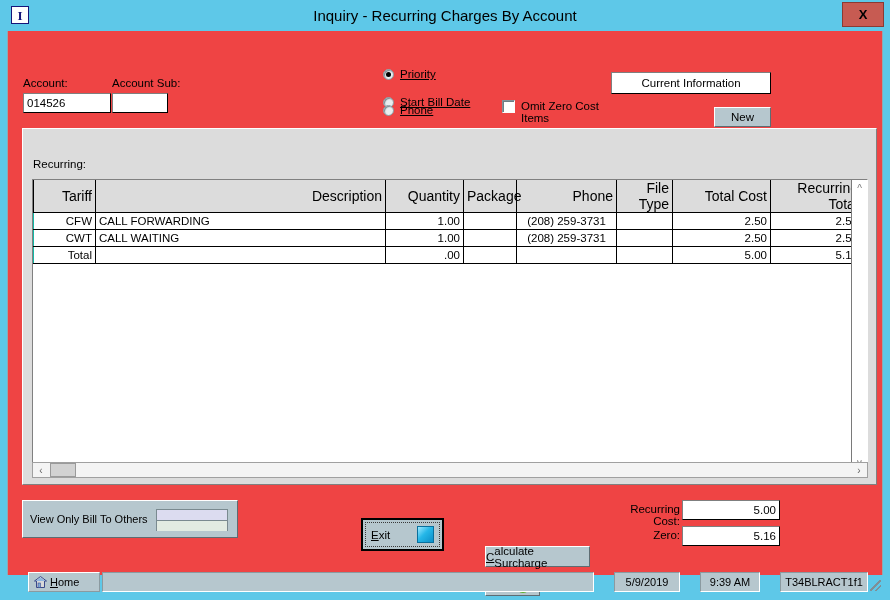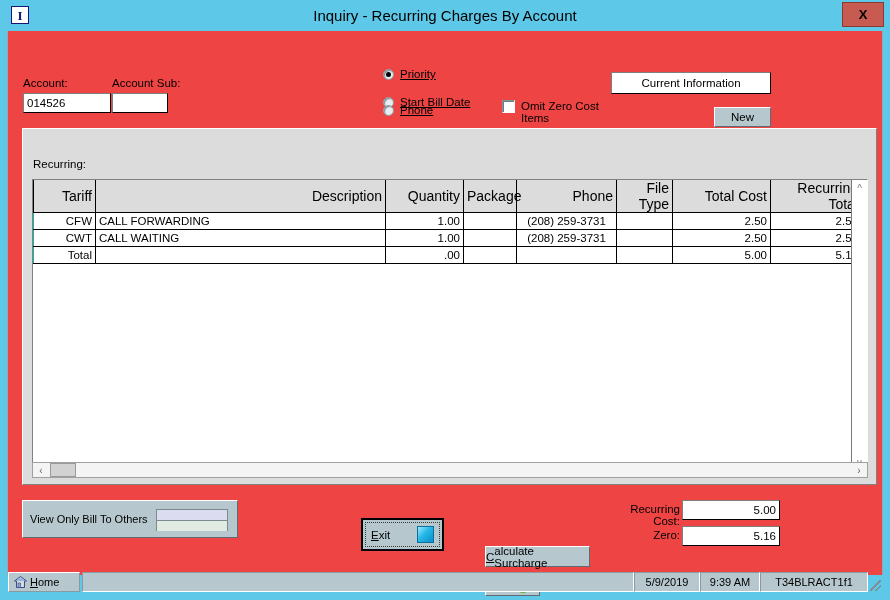--- a/index.html
+++ b/index.html
@@ -374,33 +374,34 @@
   .sb-cell {
     background: #b6c7ce;
     border: 1px solid;
     border-color: #8b9aa0 #ffffff #ffffff #8b9aa0;
     box-sizing: border-box;
     display: flex;
     align-items: center;
     justify-content: center;
     font-size: 11px;
     padding: 0 5px;
+    margin-left: 20px;
   }
   .sb-home {
     width: 72px;
     justify-content: flex-start;
     gap: 3px;
     cursor: pointer;
     border-color: #ffffff #8b9aa0 #8b9aa0 #ffffff;
   }
   .sb-home u { text-decoration: underline; }
   .sb-fill { flex: 1; margin-left: 2px; }
   .sb-date { width: 66px; }
   .sb-time { width: 60px; }
-  .sb-term { width: 108px; }
+  .sb-term { width: 88px; }
   .sb-grip {
     width: 14px;
     background: transparent;
     border: none;
     position: relative;
   }
   .sb-grip::after {
     content: "";
     position: absolute;
     right: 1px; bottom: 1px;

